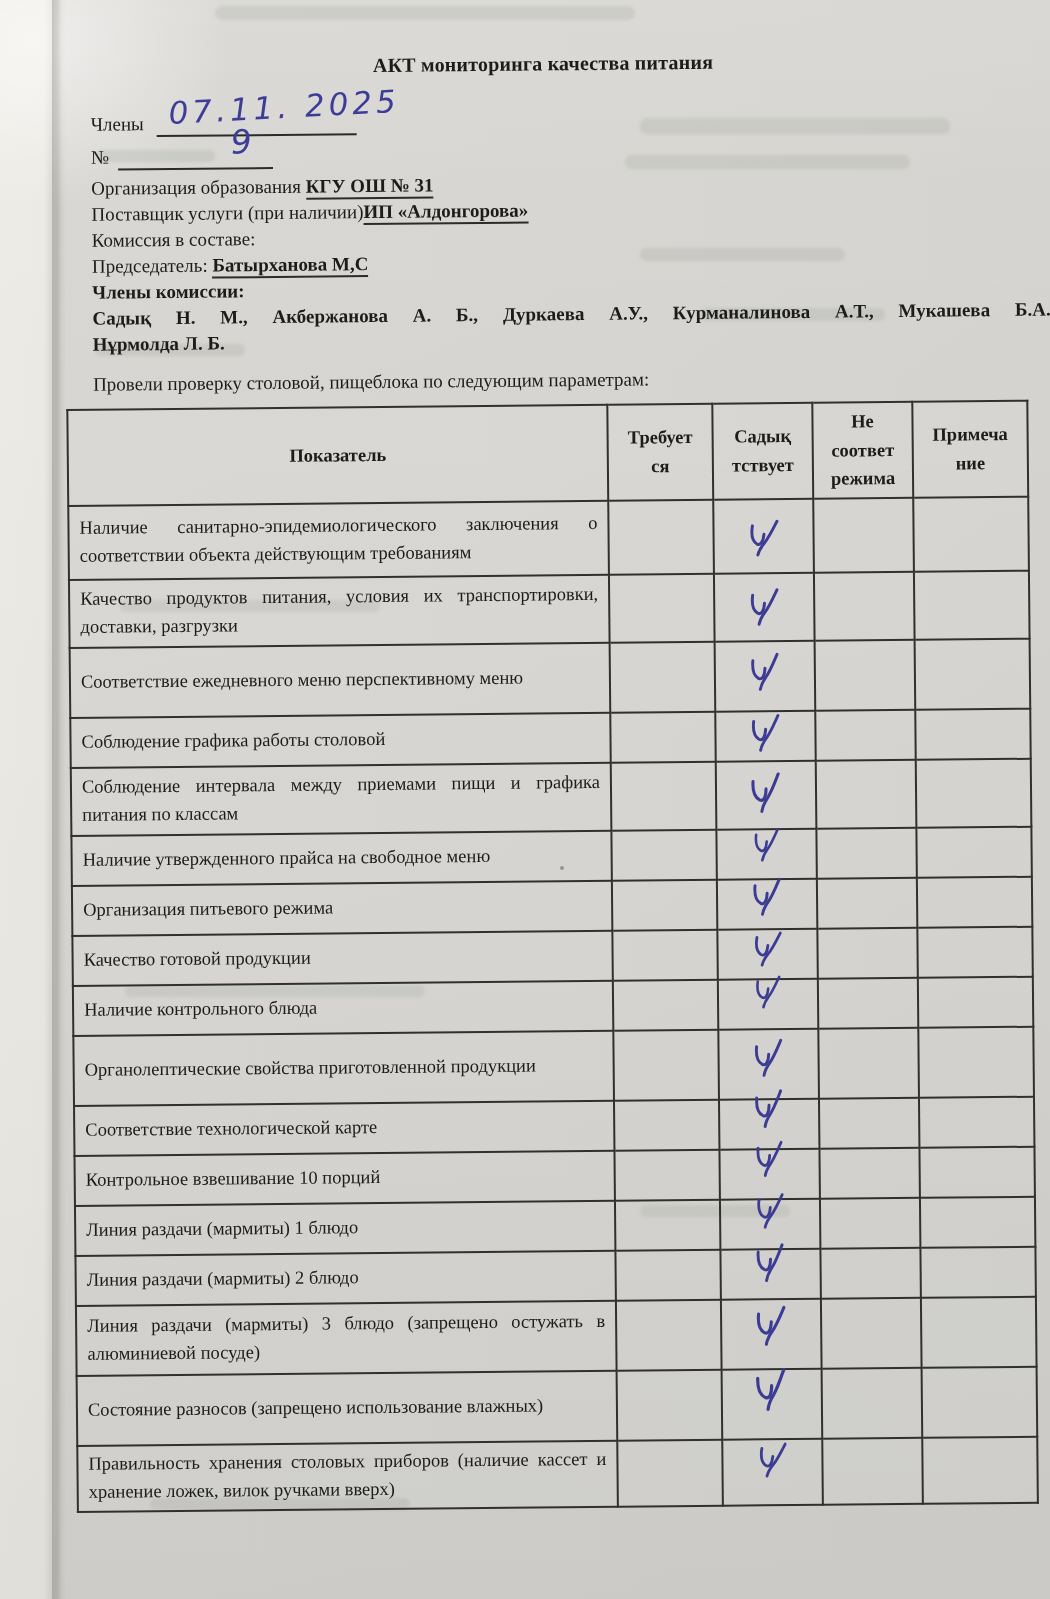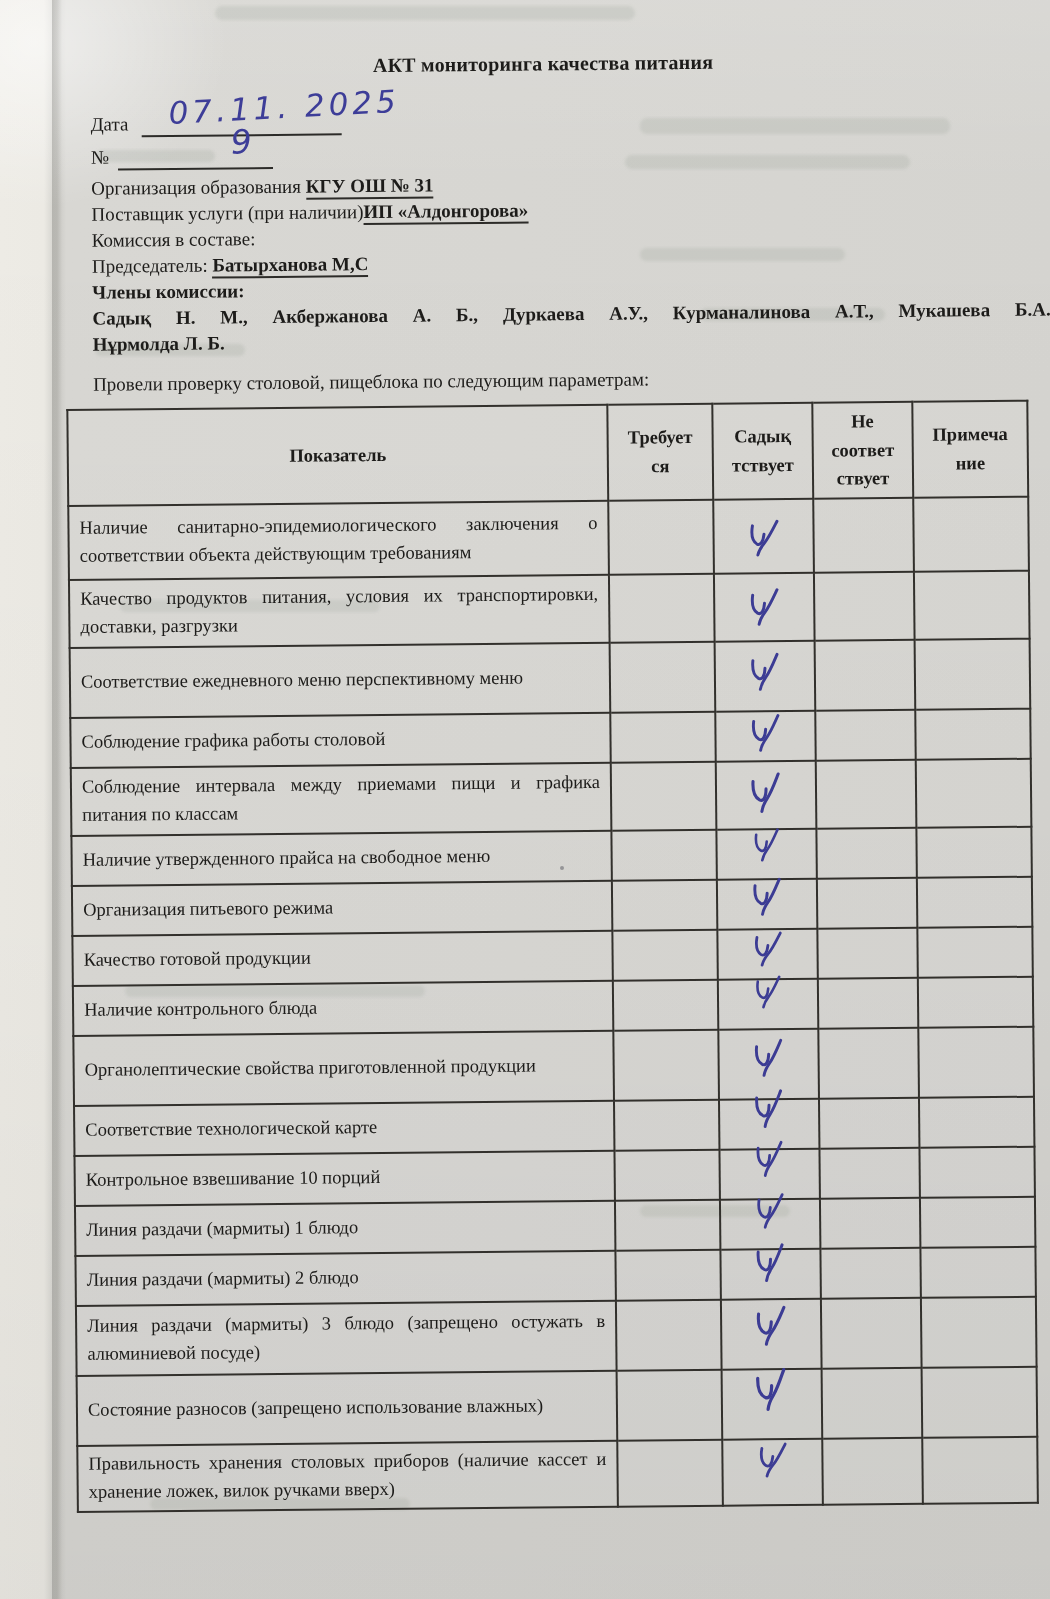--- a/index.html
+++ b/index.html
@@ -63,21 +63,21 @@
 <div class="ghost" style="left:640px;top:1205px;width:150px;height:12px;"></div>
 <div class="ghost" style="left:150px;top:1498px;width:260px;height:12px;"></div>
 <div class="speck" style="left:560px;top:866px;width:4px;height:4px;"></div>
 
 <div class="content">
 
   <div class="doc-title">АКТ мониторинга качества питания</div>
 
   <div class="fields">
     <div class="field-row date-row">
-      <span>Дата</span>
+      <span>Члены</span>
       <span class="blank-line" style="width:200px;margin-left:8px;"></span>
       <span class="hand hand-date">07.11. 2025</span>
     </div>
     <div class="field-row num-row">
       <span>№</span>
       <span class="blank-line" style="width:155px;margin-left:4px;"></span>
       <span class="hand hand-num">9</span>
     </div>
     <div class="field-row">
       <span>Организация образования </span><span class="bold-underline">КГУ ОШ № 31</span>
@@ -106,21 +106,21 @@
       </colgroup>
     <thead>
       <tr>
         <th>Показатель</th>
         <th>Требует
 ся</th>
         <th>Садық
 тствует</th>
         <th>Не
 соответ
-ствует</th>
+режима</th>
         <th>Примеча
 ние</th>
       </tr>
     </thead>
     <tbody>
       <tr style="height:74px;">
         <td class="lbl">Наличие санитарно-эпидемиологического заключения о соответствии объекта действующим требованиям</td>
         <td class="empty"></td>
         <td class="mark-cell">
           <svg class="mark" style="transform:translateY(2px) rotate(-2deg);" width="36" height="40" viewBox="0 0 30 34">

